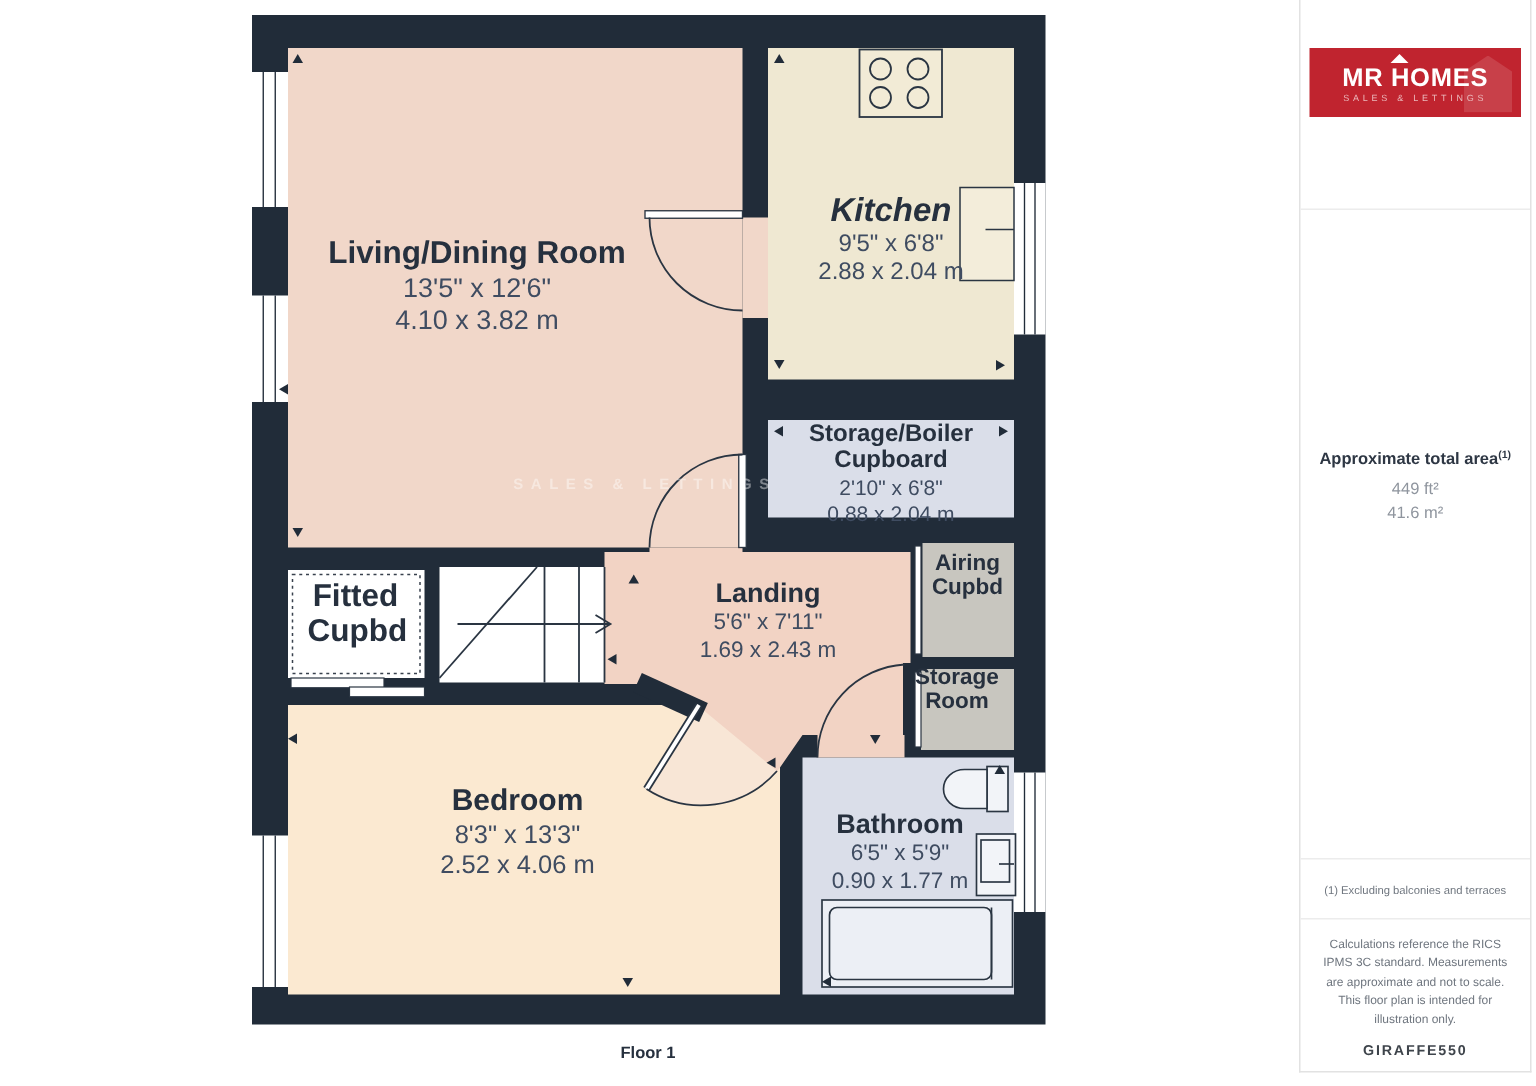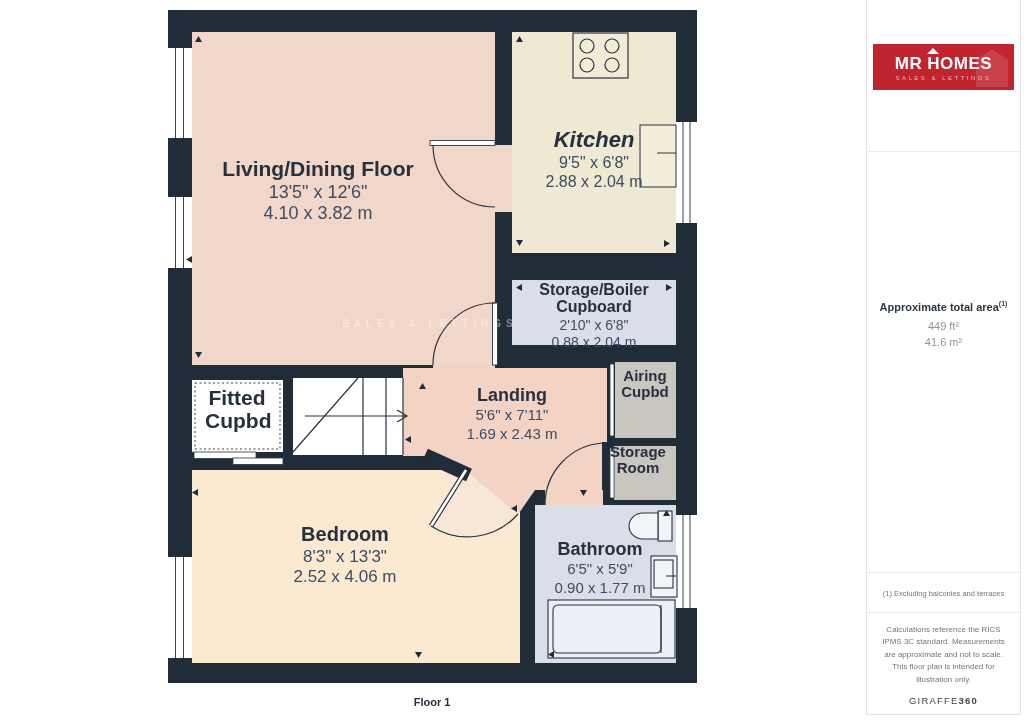--- a/index.html
+++ b/index.html
@@ -26,21 +26,21 @@
     color:rgba(255,255,255,0.55);white-space:nowrap;}
   .wm-roof{position:absolute;left:53%;top:-7px;width:0;height:0;
     border-left:9px solid transparent;border-right:9px solid transparent;
     border-bottom:9px solid rgba(255,255,255,0.55);}
   .wm-tag{font-size:10px;letter-spacing:5px;font-weight:600;color:rgba(255,255,255,0.42);margin-top:2px;}
 
   
   .sidebar{position:absolute;left:866px;top:0;width:153px;height:714px;background:#fff;
     border-left:1px solid #E2E2E2;border-right:1px solid #E2E2E2;border-bottom:1px solid #E2E2E2;}
   .logo-sec{height:107px;border-bottom:1px solid #ECECEC;}
-  .logo-banner{position:relative;margin:44px auto 0;width:141px;height:46px;background:#C0242F;
+  .logo-banner{position:relative;margin:32px auto 0;width:141px;height:46px;background:#C0242F;
     display:flex;flex-direction:column;align-items:center;justify-content:center;overflow:hidden;}
   .brand-row{display:flex;align-items:baseline;gap:5px;color:#fff;font-weight:800;
     font-size:17px;letter-spacing:.5px;z-index:1;}
   .homes{position:relative;}
   .roof{position:absolute;left:0;top:-6px;width:0;height:0;
     border-left:6px solid transparent;border-right:6px solid transparent;border-bottom:6px solid #fff;}
   .tagline{font-size:6px;letter-spacing:2.5px;color:#EBB9BC;margin-top:1px;z-index:1;}
   .ghost-house{position:absolute;right:6px;top:5px;width:32px;height:38px;
     background:rgba(255,255,255,0.13);clip-path:polygon(50% 0,100% 28%,100% 100%,0 100%,0 28%);}
   .area-sec{position:absolute;top:300px;left:0;right:0;text-align:center;}
@@ -48,21 +48,21 @@
   .area-title sup{font-size:7px;}
   .area-val{font-size:11px;color:#8F959E;margin-top:7px;}
   .area-val + .area-val{margin-top:4px;}
   .fn1-sec{position:absolute;top:572px;left:0;right:0;height:40px;border-top:1px solid #ECECEC;
     display:flex;align-items:center;justify-content:center;}
   .fn1{font-size:7.5px;color:#6F767F;white-space:nowrap;}
   .fn2-sec{position:absolute;top:612px;bottom:0;left:0;right:0;border-top:1px solid #ECECEC;
     padding:11px 11px 0;text-align:center;}
   .fn2{font-size:8px;color:#6F767F;line-height:1.55;}
   .provider{margin-top:9px;font-size:9.5px;letter-spacing:1.2px;color:#3E444B;}
-  .provider .p1{font-weight:400;} .provider .p2{font-weight:700;}
+  .provider .p1{font-weight:700;} .provider .p2{font-weight:700;}
 </style>
 </head>
 <body>
 
 <div class="stage">
 
   <div class="plan">
     <svg width="550" height="724" viewBox="0 0 550 724">
 
       <rect x="8" y="10" width="529" height="673" fill="#212C39"></rect>
@@ -169,21 +169,21 @@
         <polygon points="394,651 394,658 388,654.5"></polygon>
         <polygon points="503,516 510,516 506.5,510"></polygon>
       </g>
     </svg>
 
     <div class="watermark">
       <div class="wm-tag">SALES &amp; LETTINGS</div>
     </div>
 
     <div class="rlabel" style="left:158px;top:158px">
-      <div class="rname s21">Living/Dining Floor</div>
+      <div class="rname s21">Living/Dining Room</div>
       <div class="rdims d18">13'5" x 12'6"</div>
       <div class="rdims d18">4.10 x 3.82 m</div>
     </div>
     <div class="rlabel" style="left:434px;top:128px">
       <div class="rname s19">Kitchen</div>
       <div class="rdims d16">9'5" x 6'8"</div>
       <div class="rdims d16">2.88 x 2.04 m</div>
     </div>
     <div class="rlabel w132" style="left:434px;top:281px">
       <div class="rname s16">Storage/Boiler Cupboard</div>
@@ -238,17 +238,17 @@
       <div class="area-val">41.6 m²</div>
     </div>
 
     <div class="fn1-sec">
       <div class="fn1">(1) Excluding balconies and terraces</div>
     </div>
 
     <div class="fn2-sec">
       <div class="fn2">Calculations reference the RICS IPMS 3C standard. Measurements are approximate and not to scale. This floor plan is intended for illustration only.</div>
       <div class="provider">
-        <span class="p1">GIRAFFE</span><span class="p2">360</span>
+        <span class="p1">GIRAFFE</span><span class="p2">550</span>
       </div>
     </div>
   </div>
 </div>
 
 </body></html>

